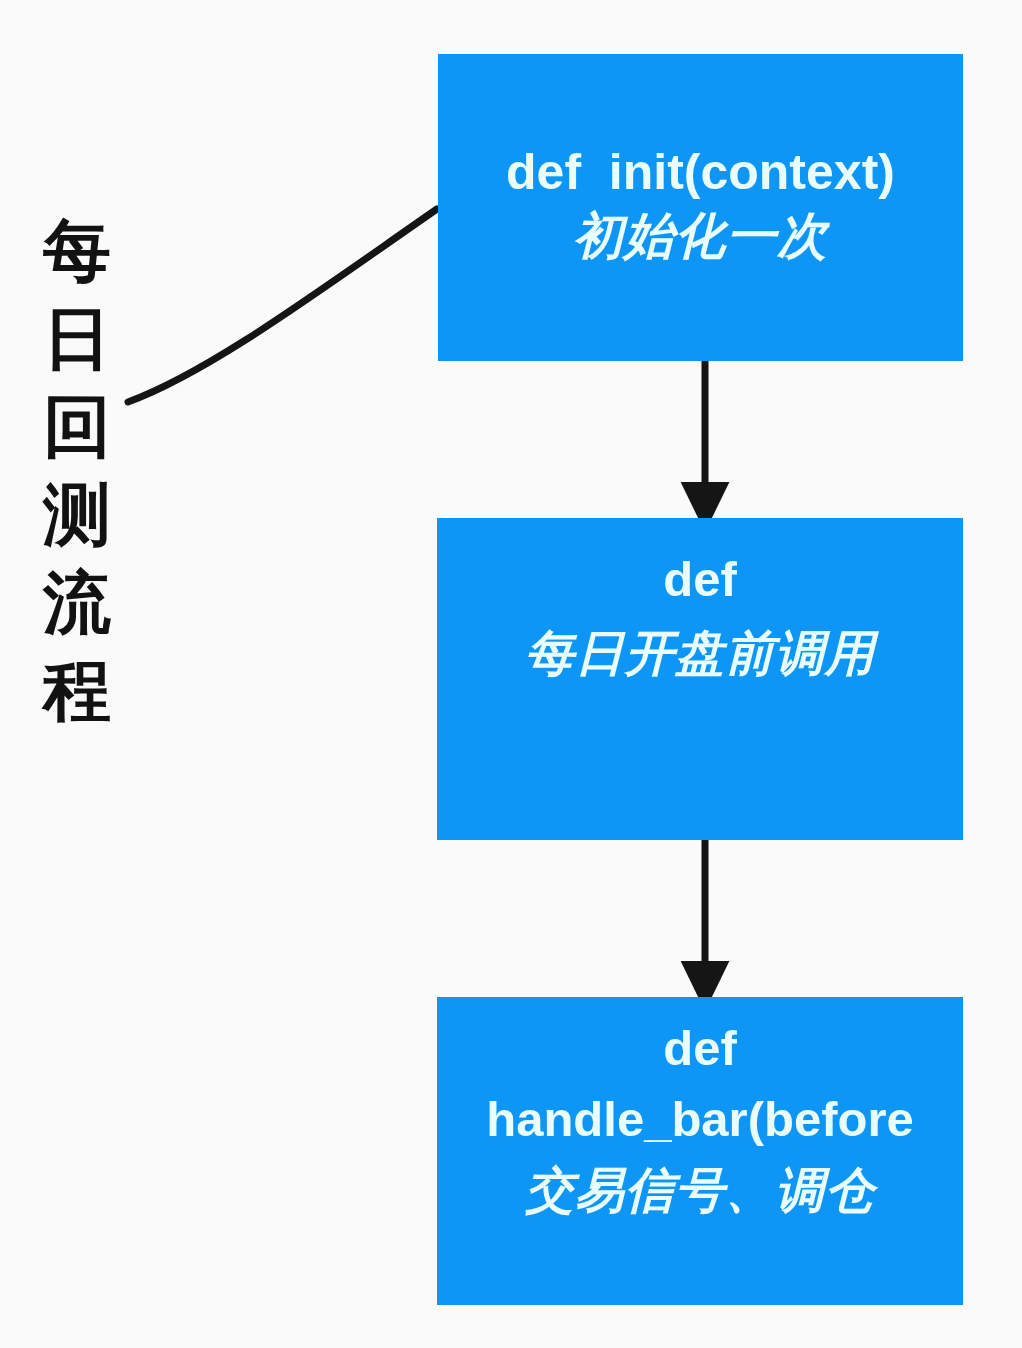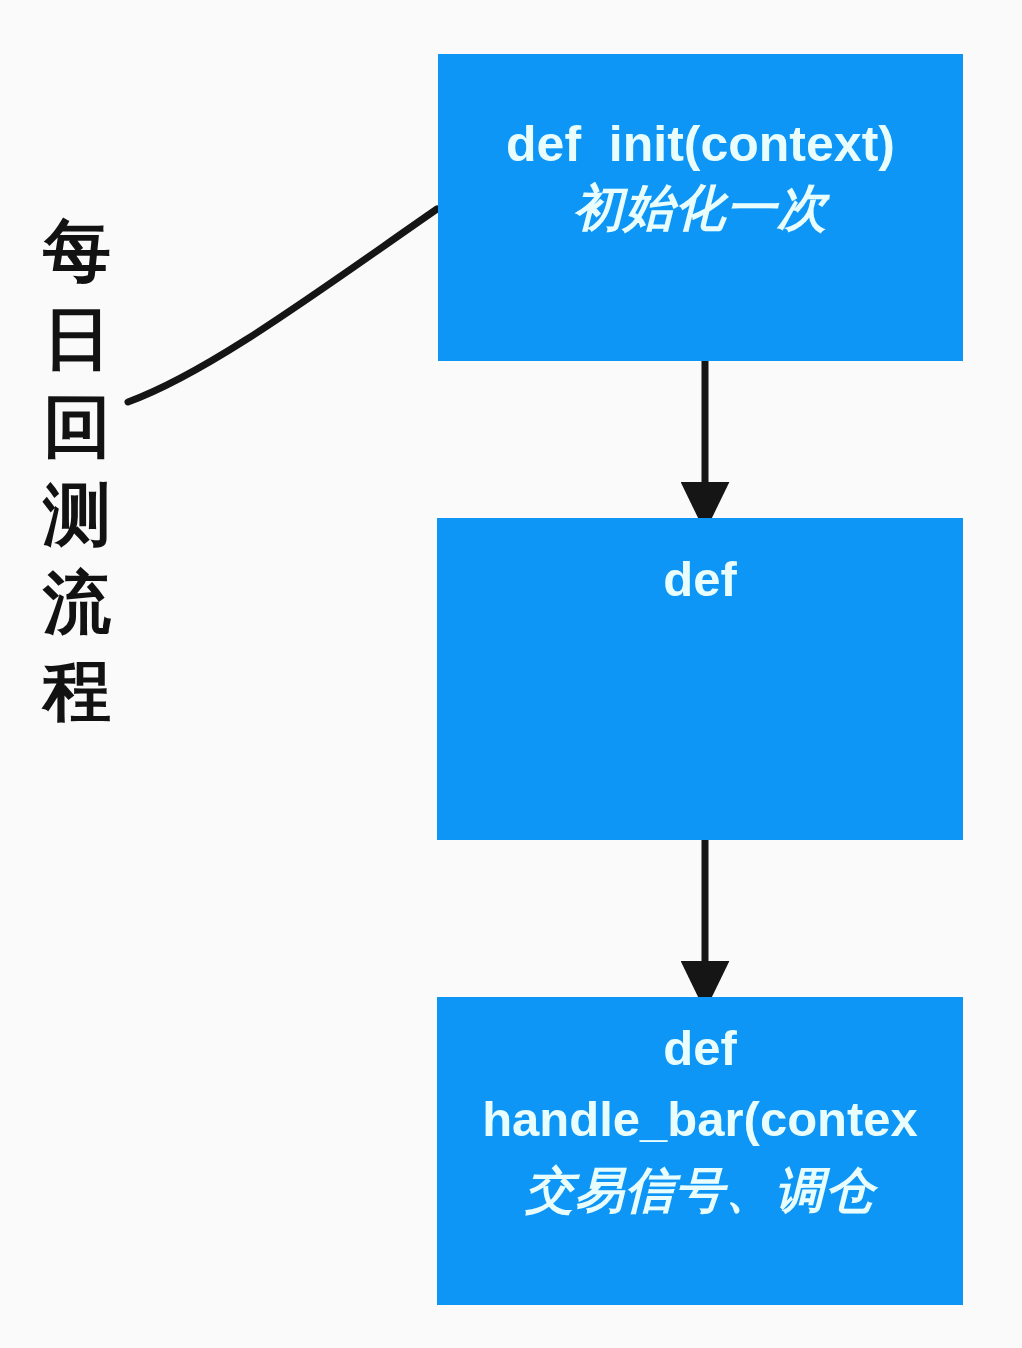--- a/index.html
+++ b/index.html
@@ -62,21 +62,21 @@
   .node .line.cjk {
     letter-spacing: 1px;
     font-style: italic;
   }
 
   #node-init {
     left: 438px;
     top: 54px;
     width: 525px;
     height: 307px;
-    padding-top: 58px;
+    padding-top: 86px;
     font-size: 50px;
     line-height: 64px;
   }
 
   #node-before {
     left: 437px;
     top: 518px;
     width: 526px;
     height: 322px;
     padding-top: 24px;
@@ -115,21 +115,22 @@
     <line x1="705" y1="840" x2="705" y2="986" stroke="#151515" stroke-width="7" marker-end="url(#arrowhead)"></line>
   </svg>
 
   <div class="node" id="node-init">
     <span class="line">def  init(context)</span>
     <span class="line cjk">初始化一次</span>
   </div>
 
   <div class="node" id="node-before">
     <span class="line">def</span>
+    <span class="line cjk">每日开盘前调用</span>
   </div>
 
   <div class="node" id="node-handle">
     <span class="line">def</span>
-    <span class="line">handle_bar(contex</span>
+    <span class="line">handle_bar(before</span>
     <span class="line cjk">交易信号、调仓</span>
   </div>
 
 </div>
 
 </body></html>

